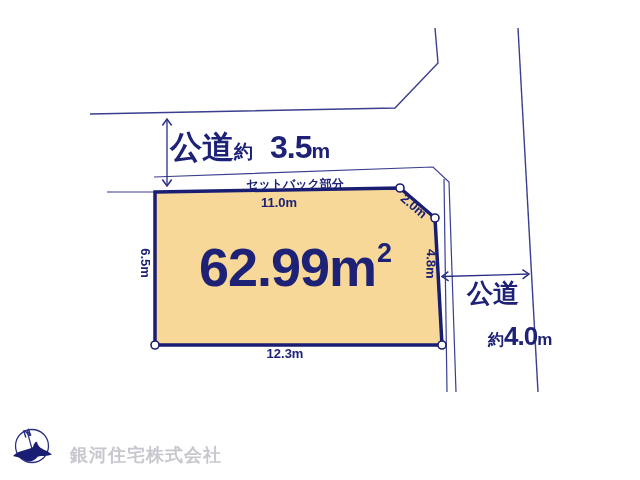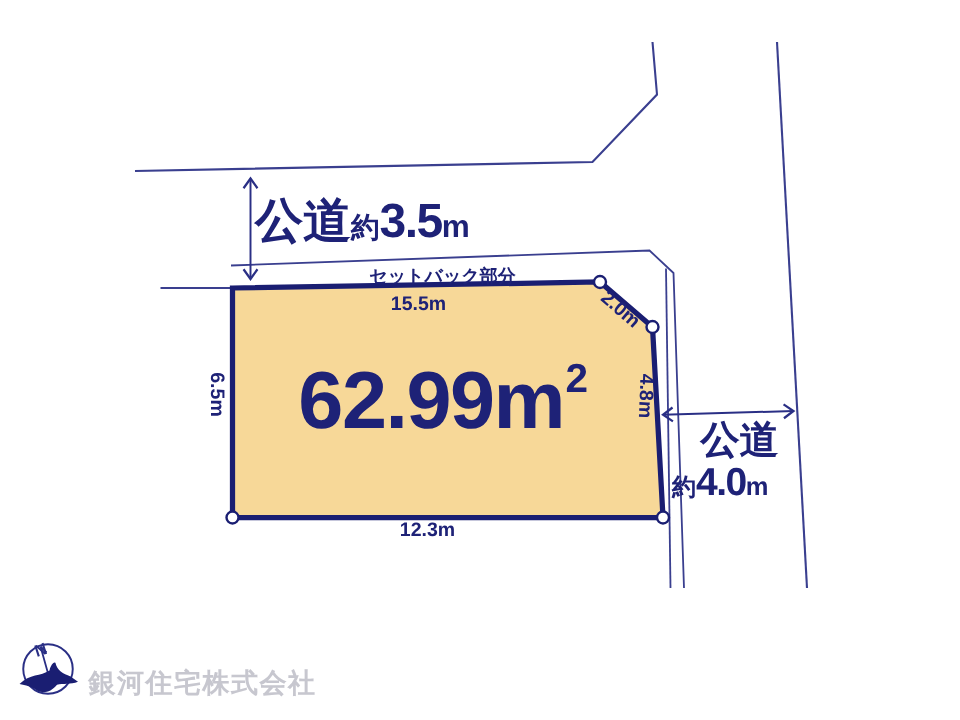--- a/index.html
+++ b/index.html
@@ -8,41 +8,41 @@
     font-family:"Liberation Sans","DejaVu Sans",sans-serif;
     color:#1e2277;
   }
   .lines{position:absolute;left:0;top:0;width:640px;height:480px;}
   .lbl{position:absolute;white-space:nowrap;line-height:1;}
   .center{transform:translate(-50%,-50%);}
   
   .road-top-label{left:170px;top:131px;font-weight:600;}
   .road-top-label .kanji{font-size:32px;}
   .road-top-label .approx{font-size:19px;}
-  .road-top-label .val{font-size:32px;letter-spacing:-1px;}
+  .road-top-label .val{font-size:32px;letter-spacing:-1px;margin-left:17px;}
   .road-top-label .unit{font-size:21px;}
   
   .setback-label{left:255px;top:184px;font-size:12px;font-weight:600;margin-left:40px;}
   .dim{font-size:13px;font-weight:600;color:#1e2277;}
   .dim-top{left:279px;top:202px;}
   .dim-bottom{left:285px;top:353px;}
   .dim-left{left:145px;top:263px;transform:translate(-50%,-50%) rotate(90deg);}
   .dim-right{left:431px;top:264px;transform:translate(-50%,-50%) rotate(92deg);}
   .dim-corner{left:414px;top:206px;transform:translate(-50%,-50%) rotate(41deg);}
   
   .area-label{left:295px;top:267px;font-size:54px;font-weight:bold;letter-spacing:-1px;}
   .area-label .sup{font-size:27px;position:relative;top:-24px;margin-left:1px;}
   
   .road-right-name{left:467px;top:280px;font-size:26px;font-weight:600;}
-  .road-right-width{left:448px;top:308px;font-weight:600;}
+  .road-right-width{left:448px;top:323px;font-weight:600;padding-left:40px;}
   .road-right-width .approx{font-size:16px;}
   .road-right-width .val{font-size:26px;letter-spacing:-1px;}
   .road-right-width .unit{font-size:17px;}
   
-  .company-name{left:59px;top:446px;font-size:18px;letter-spacing:1px;color:#c7c7cf;font-weight:600;}
+  .company-name{left:70px;top:446px;font-size:18px;letter-spacing:1px;color:#c7c7cf;font-weight:600;}
   .compass{position:absolute;left:8px;top:422px;}
 </style>
 </head>
 <body>
 
 <div class="canvas">
 
   <svg class="lines" viewBox="0 0 640 480">
     <defs>
       <marker id="ah" viewBox="-9 -7 11 14" refX="0" refY="0" markerWidth="10" markerHeight="10" orient="auto-start-reverse">
@@ -66,21 +66,21 @@
     <path d="M167,119 L167,186" fill="none" stroke="#2a2f85" stroke-width="1.3" marker-start="url(#ah)" marker-end="url(#ah)"></path>
     <path d="M442,276.5 L529,274" fill="none" stroke="#2a2f85" stroke-width="1.3" marker-start="url(#ah)" marker-end="url(#ah)"></path>
   </svg>
 
   <div class="lbl road-top-label">
     <span class="kanji">公道</span><span class="approx">約</span><span class="val">3.5</span><span class="unit">m</span>
   </div>
 
   <div class="lbl center setback-label">セットバック部分</div>
 
-  <div class="lbl center dim dim-top">15.5m</div>
+  <div class="lbl center dim dim-top">11.0m</div>
   <div class="lbl dim dim-left">6.5m</div>
   <div class="lbl dim dim-right">4.8m</div>
   <div class="lbl dim dim-corner">2.0m</div>
   <div class="lbl center dim dim-bottom">12.3m</div>
 
   <div class="lbl center area-label">
     <span>62.99</span><span>m</span><span class="sup">2</span>
   </div>
 
   <div class="lbl road-right-name">公道</div>

